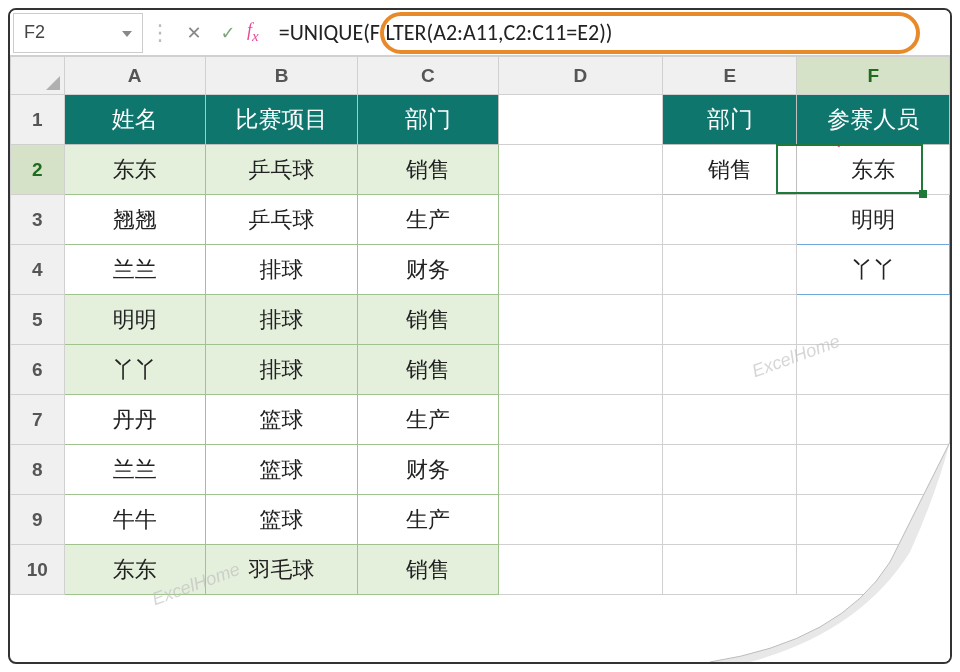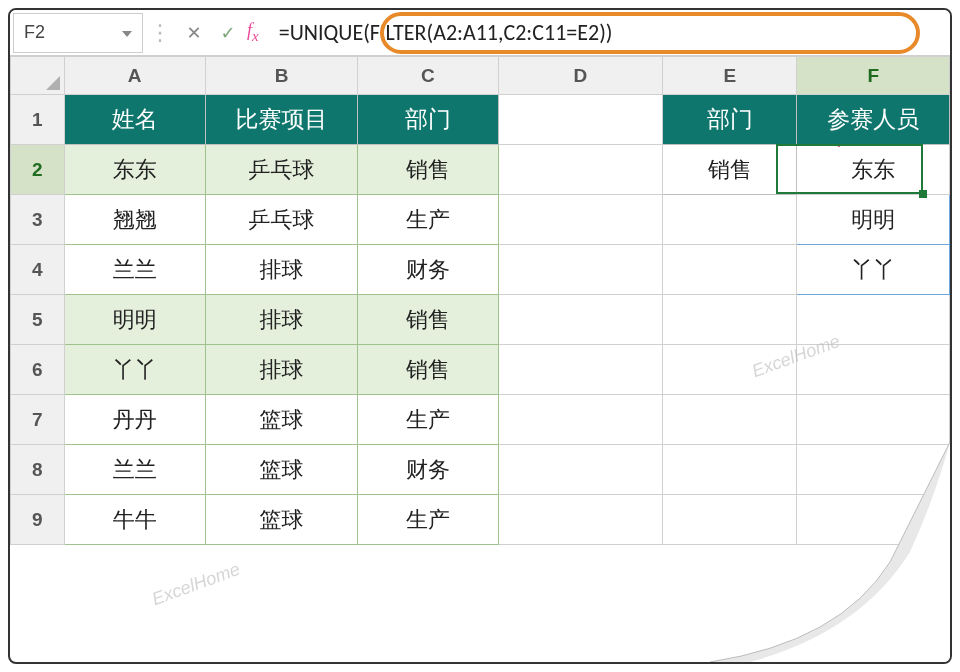--- a/index.html
+++ b/index.html
@@ -295,20 +295,29 @@
   </tr>
   <tr>
     <th class="row-head">9</th>
     <td class="cell databox cA">牛牛</td>
     <td class="cell databox cB">篮球</td>
     <td class="cell databox cC">生产</td>
     <td class="cell cD"></td>
     <td class="cell cE"></td>
     <td class="cell cF"></td>
   </tr>
+  <tr>
+    <th class="row-head">10</th>
+    <td class="cell databox hilite cA">东东</td>
+    <td class="cell databox hilite cB">羽毛球</td>
+    <td class="cell databox hilite cC">销售</td>
+    <td class="cell cD"></td>
+    <td class="cell cE"></td>
+    <td class="cell cF"></td>
+  </tr>
 </tbody>
       </table>
 
 <div class="sel-outline" style="left:766px; top:88px; width:147px; height:50px;"></div>
 <div class="sel-handle" style="left:909px; top:134px;"></div>
 </div>
 
 <div class="watermark wm1">ExcelHome</div>
 <div class="watermark wm2">ExcelHome</div>
 

